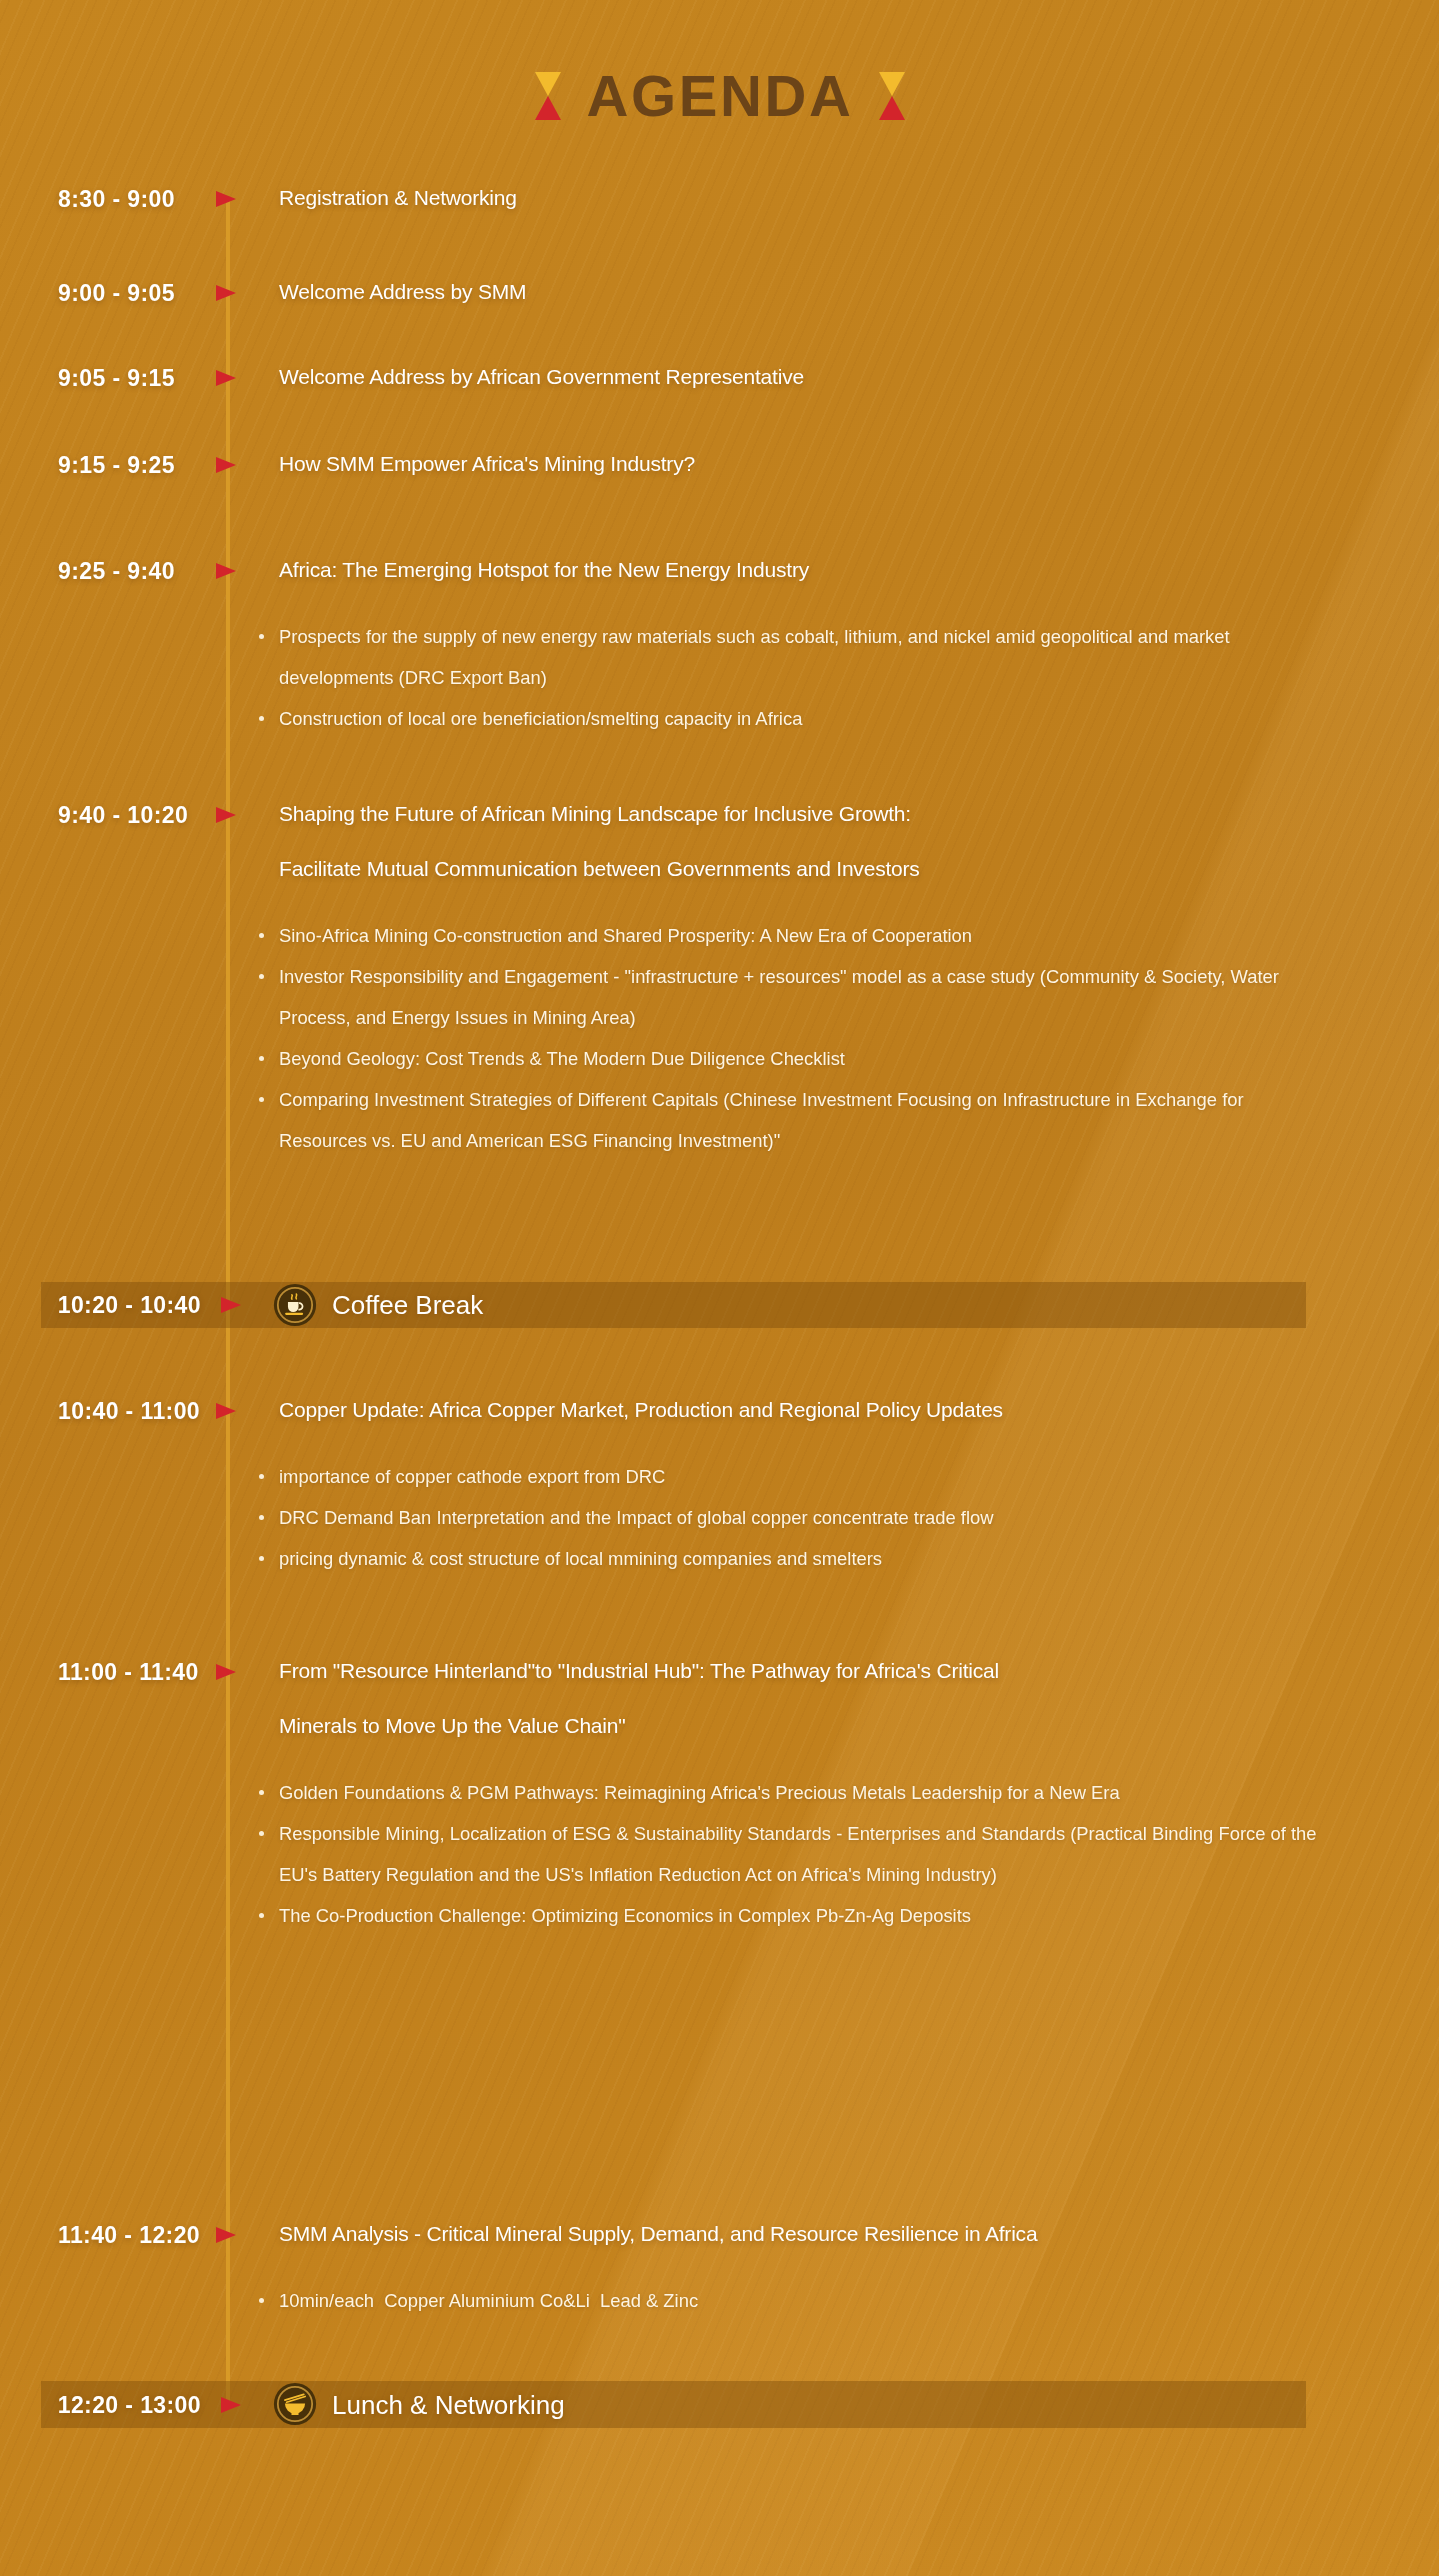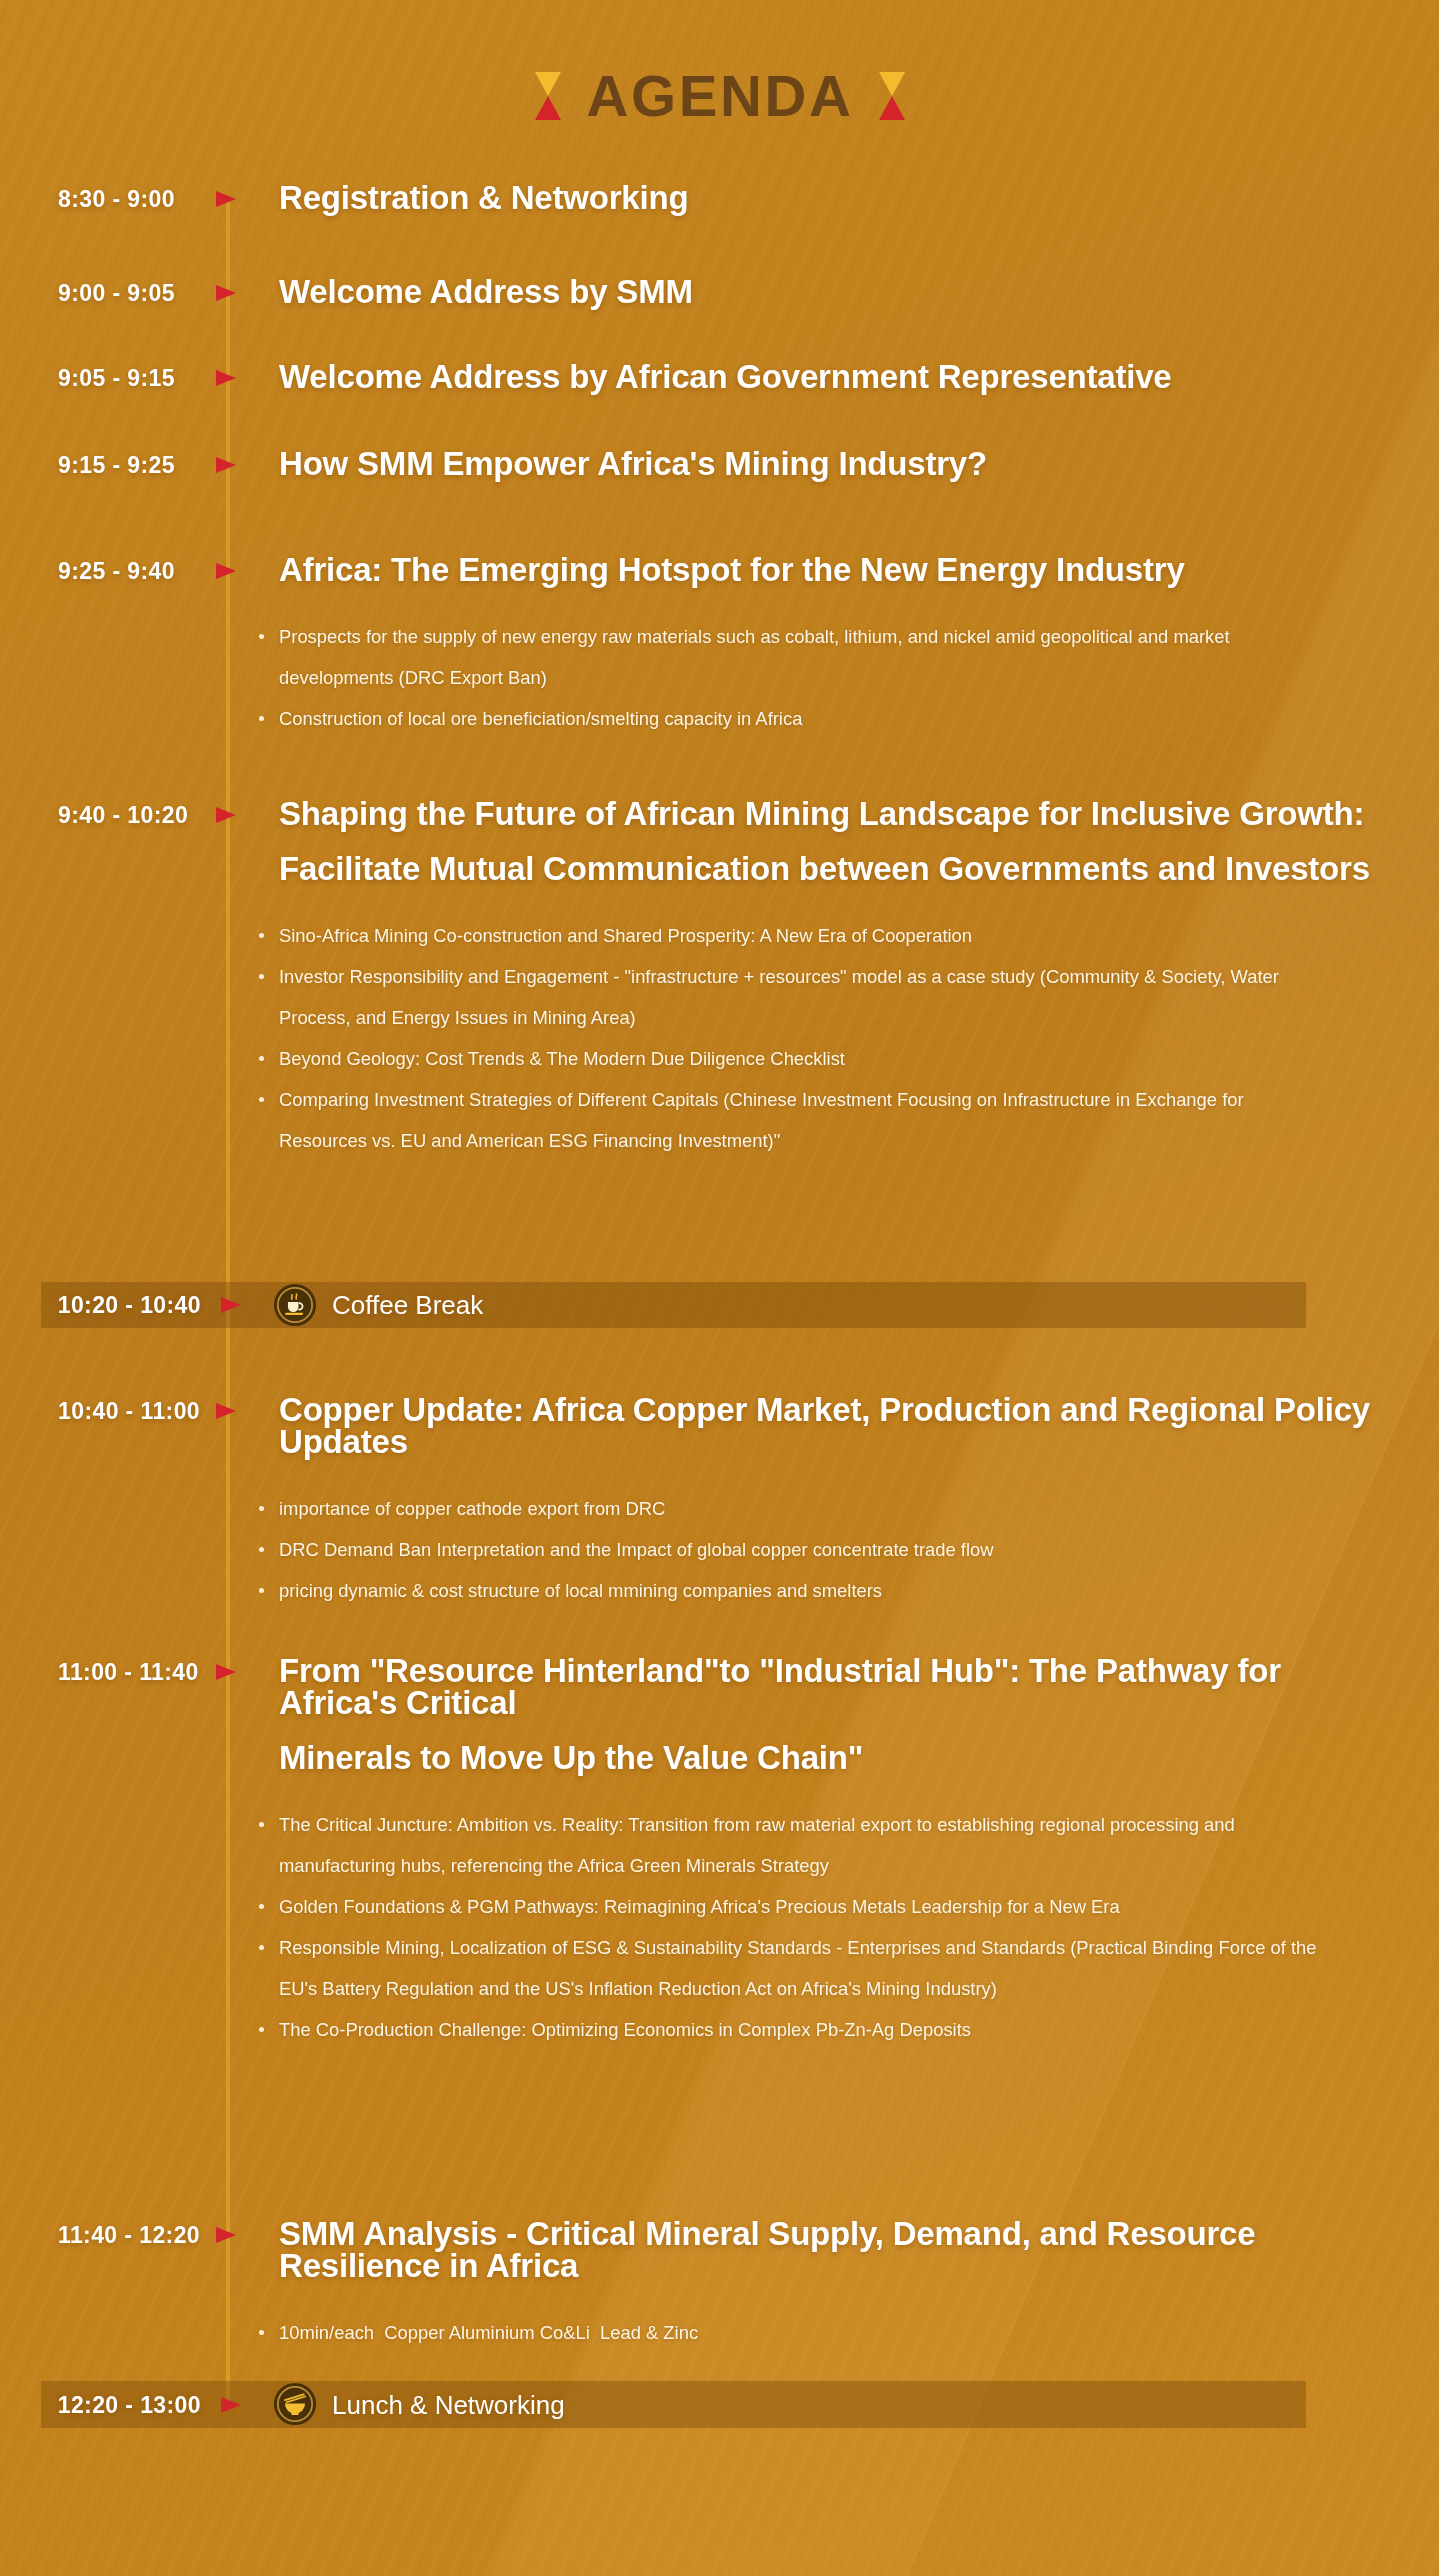--- a/index.html
+++ b/index.html
@@ -33,21 +33,21 @@
     font-size:23px;font-weight:bold;color:#ffffff;letter-spacing:0.4px;
     text-shadow:0 1.8px 5.3px rgba(96,52,5,0.35);white-space:nowrap;
   }
   .marker{
     position:absolute;left:216px;top:8.8px;width:0;height:0;
     border-top:8.8px solid transparent;border-bottom:8.8px solid transparent;
     border-left:20px solid #d3242b;
   }
   .content{position:absolute;left:279px;top:0;width:1122px;}
   .title-line{
-    font-size:33px;font-weight:bold;line-height:32px;color:#ffffff;letter-spacing:-0.2px;
+    font-size:21px;font-weight:normal;line-height:32px;color:#ffffff;letter-spacing:-0.2px;
     text-shadow:0 1.8px 5.3px rgba(96,52,5,0.35);
   }
   .title-line + .title-line{margin-top:23px;}
   .bullets{list-style:none;margin:30px 0 0 0;padding:0;width:1043px;}
   .bullets li{
     position:relative;font-size:18.4px;line-height:41px;color:#fdf5e4;
     white-space:pre-wrap;text-shadow:0 0.9px 3.5px rgba(96,52,5,0.30);
   }
   .bullets li::before{
     content:"";position:absolute;left:-20px;top:17.5px;width:5.3px;height:5.3px;border-radius:50%;
@@ -176,21 +176,20 @@
     </div>
   </section>
 
   <section class="session" style="top:1655px">
     <span class="time">11:00 - 11:40</span>
     <span class="marker"></span>
     <div class="content">
       <div class="title-line">From "Resource Hinterland"to "Industrial Hub": The Pathway for Africa's Critical</div>
       <div class="title-line">Minerals to Move Up the Value Chain"</div>
       <ul class="bullets">
-        <li>The Critical Juncture: Ambition vs. Reality: Transition from raw material export to establishing regional processing and manufacturing hubs, referencing the Africa Green Minerals Strategy</li>
         <li>Golden Foundations &amp; PGM Pathways: Reimagining Africa's Precious Metals Leadership for a New Era</li>
         <li>Responsible Mining, Localization of ESG &amp; Sustainability Standards - Enterprises and Standards (Practical Binding Force of the EU's Battery Regulation and the US's Inflation Reduction Act on Africa's Mining Industry)</li>
         <li>The Co-Production Challenge: Optimizing Economics in Complex Pb-Zn-Ag Deposits</li>
       </ul>
     </div>
   </section>
 
   <section class="session" style="top:2218px">
     <span class="time">11:40 - 12:20</span>
     <span class="marker"></span>

